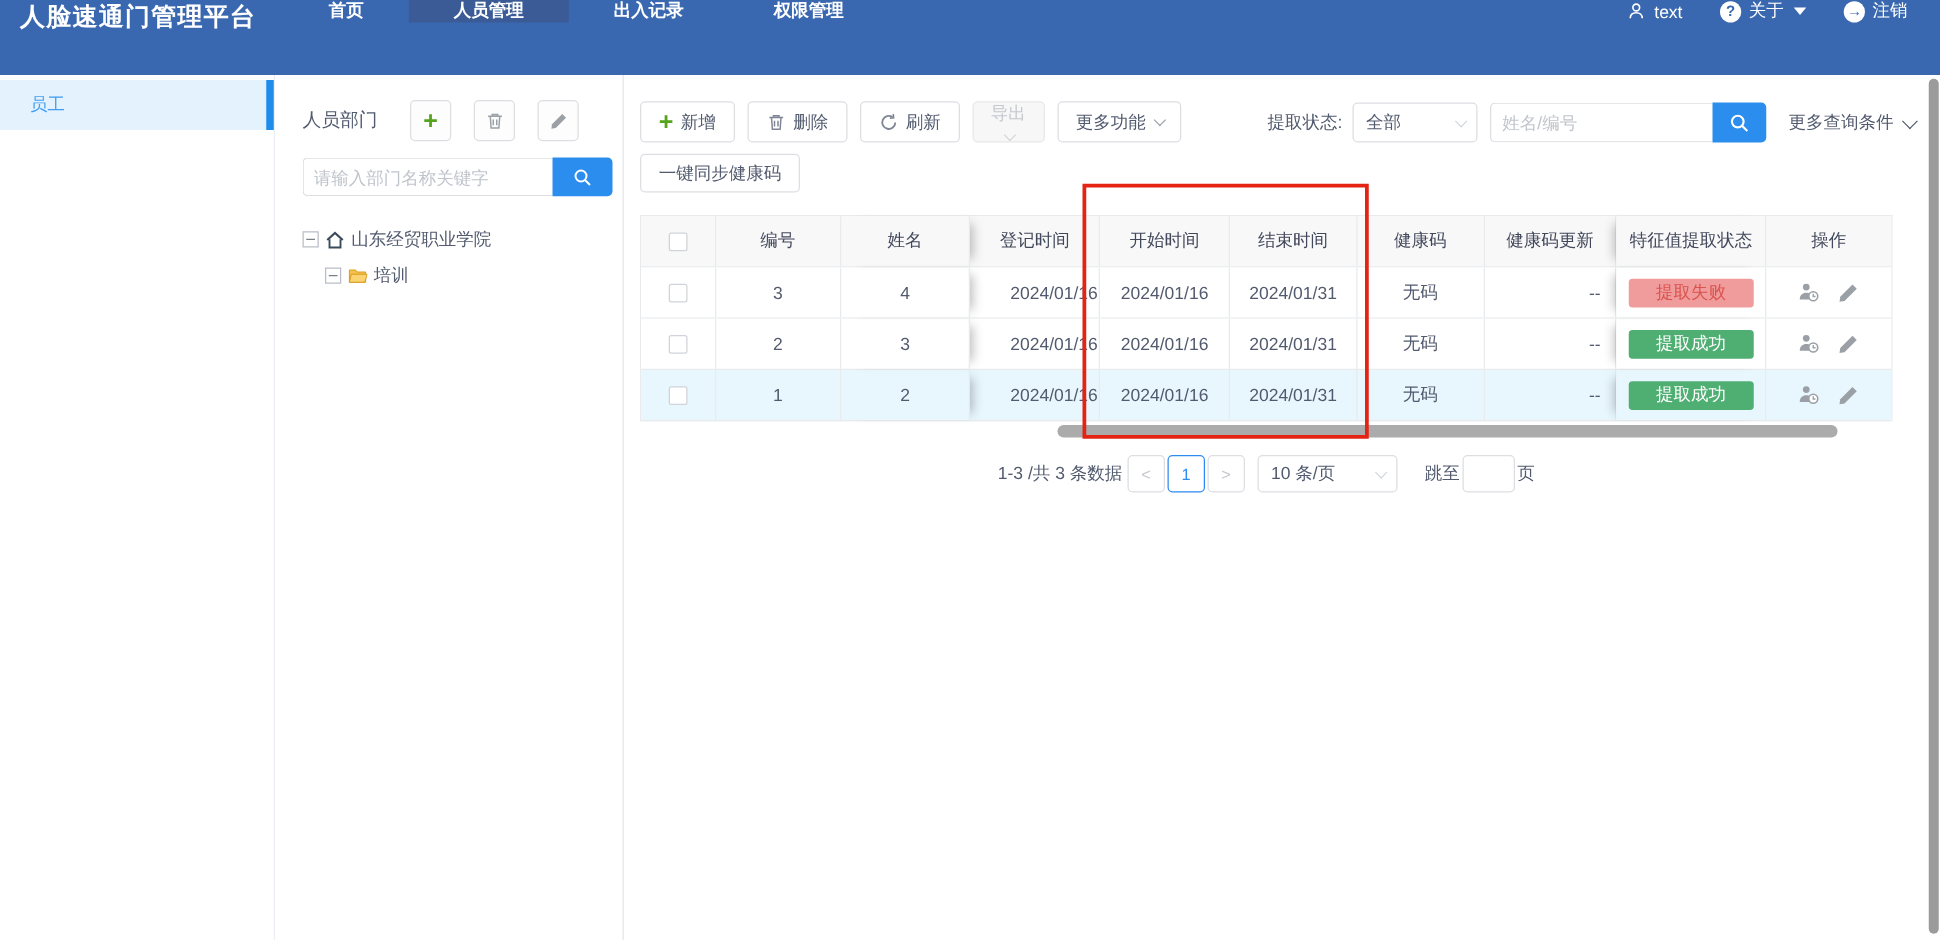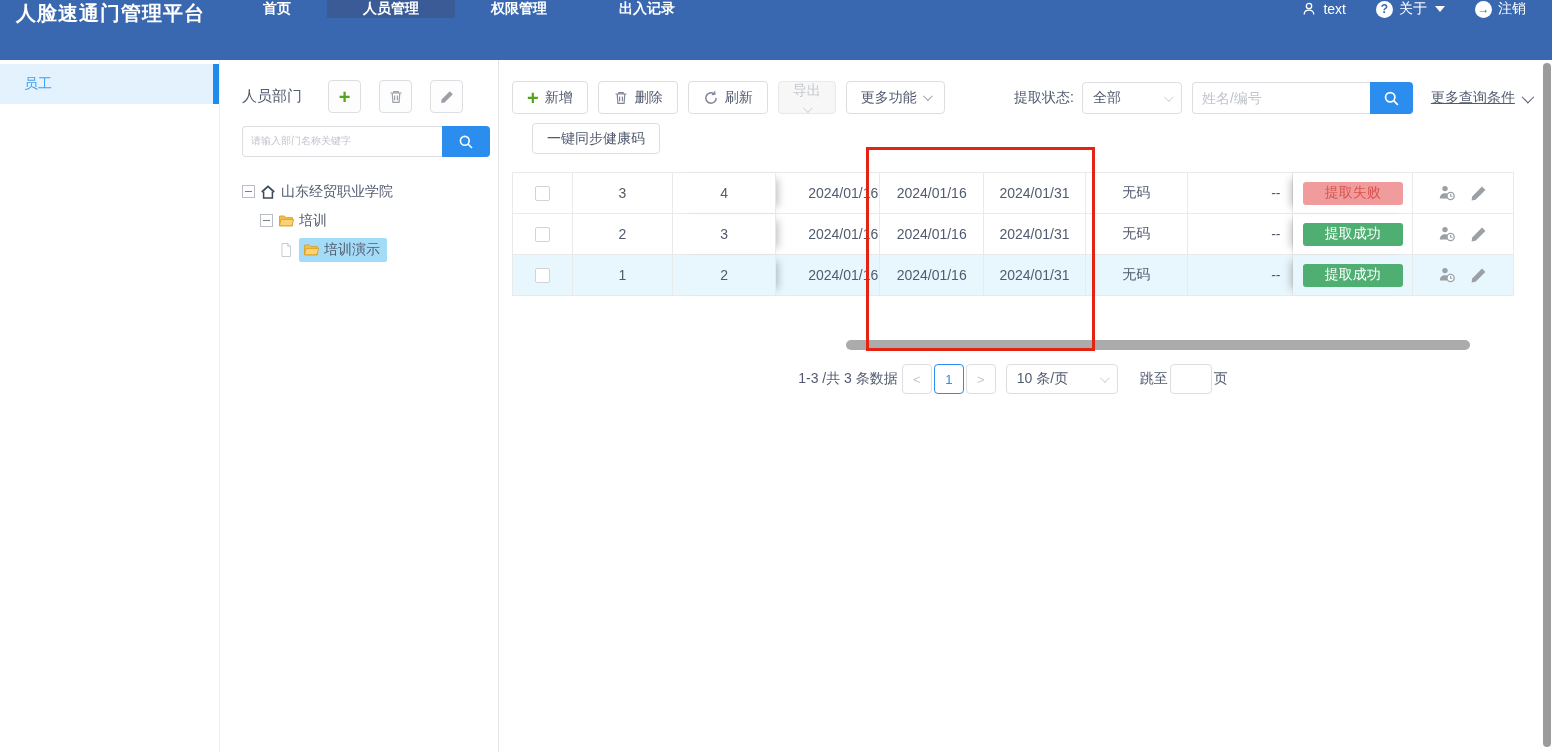--- a/index.html
+++ b/index.html
@@ -24,21 +24,21 @@
   .side-item .bar { position:absolute; right:0; top:0; width:6px; height:100%; background:#1f8ceb; }
 
   
   .dept { position:absolute; left:220px; top:60px; width:279px; height:692px; background:#fff; border-right:1px solid #e3e5e8; padding:20px 18px 0 22px; }
   .dept-head { display:flex; align-items:center; }
   .dept-title { font-size:15px; color:#515a6e; }
   .dept-btns { display:flex; gap:18px; margin-left:26px; }
   .sq-btn { width:33px; height:33px; background:#fdfdfd; border:1px solid #dcdee2; border-radius:4px; display:flex; align-items:center; justify-content:center; cursor:pointer; }
   .plus-green { color:#56a41c; font-size:20px; font-weight:bold; line-height:1; }
   .dept-search { margin-top:13px; display:flex; width:248px; height:31px; }
-  .dept-search input { flex:1; border:1px solid #dcdee2; border-right:none; border-radius:4px 0 0 4px; padding:0 8px; font-size:10px; color:#515a6e; outline:none;font-family:Liberation Mono, monospace; }
+  .dept-search input { flex:1; border:1px solid #dcdee2; border-right:none; border-radius:4px 0 0 4px; padding:0 8px; font-size:14px; color:#515a6e; outline:none; }
   .dept-search input::placeholder { color:#c0c4cc; }
   .search-btn { width:48px; background:#2b8ded; border:none; border-radius:0 4px 4px 0; display:flex; align-items:center; justify-content:center; cursor:pointer; }
   .tree { margin-top:20px; }
   .tree-row { display:flex; align-items:center; gap:5px; height:29px; cursor:pointer; }
   .tree-row.lv1 { margin-left:18px; }
   .tree-row.lv2 { margin-left:36px; }
   .toggle-box { width:13px; height:13px; border:1px solid #b9bec6; background:#fff; display:flex; align-items:center; justify-content:center; flex:0 0 13px; }
   .toggle-box .minus { width:7px; height:1px; background:#7a8088; }
   .tree-label { color:#515a6e; font-size:14px; }
   .tree-selected { display:flex; align-items:center; gap:5px; background:#a4dcf8; padding:3px 7px 3px 4px; border-radius:2px; }
@@ -52,23 +52,23 @@
   .chev { width:7px; height:7px; border-right:1.5px solid #9aa0a6; border-bottom:1.5px solid #9aa0a6; transform:rotate(45deg) translateY(-2px); display:inline-block; }
   .chev.light { border-color:#d2d5da; }
   .filterbar { position:absolute; left:514px; top:22px; display:flex; align-items:center; }
   .filter-label { color:#515a6e; margin-right:8px; }
   .select { height:32px; border:1px solid #dcdee2; border-radius:4px; background:#fff; display:flex; align-items:center; justify-content:space-between; padding:0 10px; color:#515a6e; cursor:pointer; }
   .sel-status { width:100px; margin-right:10px; }
   .name-group { display:flex; height:32px; margin-right:18px; }
   .name-group input { width:178px; border:1px solid #dcdee2; border-right:none; border-radius:4px 0 0 4px; padding:0 9px; font-size:14px; outline:none; color:#515a6e; }
   .name-group input::placeholder { color:#c0c4cc; }
   .name-group .search-btn { width:43px; border-radius:0 4px 4px 0; }
-  .more-query { display:flex; align-items:center; gap:7px; color:#515a6e; cursor:pointer;text-decoration:underline; }
+  .more-query { display:flex; align-items:center; gap:7px; color:#515a6e; cursor:pointer; }
   .more-query .chev { width:9px; height:9px; border-color:#515a6e; }
-  .toolbar2 { position:absolute; left:12px; top:63px;margin-left:20px; }
+  .toolbar2 { position:absolute; left:12px; top:63px; }
   .toolbar2 .btn { height:31px; }
 
   
   .table { position:absolute; left:12px; top:112px; width:1002px; border:1px solid #e8eaec; border-bottom:none; }
   .t-row { display:flex; height:41px; background:#fff; border-bottom:1px solid #e8eaec; }
   .t-row.head { background:#f8f8f9; }
   .t-row.hl { background:#e8f7fe; }
   .cell { display:flex; align-items:center; justify-content:center; border-right:1px solid #e8eaec; font-size:14px; color:#515a6e; overflow:hidden; white-space:nowrap; position:relative; }
   .cell:last-child { border-right:none; }
   .head .cell { color:#42485b; }
@@ -113,24 +113,24 @@
   <div class="navbar">
     <div class="nav-title">人脸速通门管理平台</div>
     <div class="nav-menu">
       <div class="nav-item">
           <span>首页</span>
         </div>
       <div class="nav-item active">
           <span>人员管理</span>
         </div>
       <div class="nav-item">
+          <span>出入记录</span>
+        </div>
+      <div class="nav-item">
           <span>权限管理</span>
-        </div>
-      <div class="nav-item">
-          <span>出入记录</span>
         </div>
     </div>
     <div class="nav-right">
       <div class="nav-chip">
         <svg class="ic16" viewBox="0 0 16 16">
             <circle cx="8" cy="5" r="2.7" fill="none" stroke="#fff" stroke-width="1.3"></circle>
             <path d="M3.2 13.6c0-3 2.1-4.4 4.8-4.4s4.8 1.4 4.8 4.4" fill="none" stroke="#fff" stroke-width="1.3"></path>
           </svg>
         <span>text</span>
       </div>
@@ -195,33 +195,20 @@
       <div class="tree-row lv1">
         <span class="toggle-box">
             <span class="minus"></span>
           </span>
         <svg class="ic16" viewBox="0 0 16 16">
             <path d="M1.5 3h5l1.2 1.6h6.8V12.8h-13z" fill="#f5c04b" stroke="#d89c1e" stroke-width="0.8"></path>
             <path d="M3 6.4h12.8L13.8 12.8H1.5z" fill="#fbd372" stroke="#d89c1e" stroke-width="0.8"></path>
           </svg>
         <span class="tree-label">培训</span>
       </div>
-      <div class="tree-row lv2">
-        <svg class="ic16" viewBox="0 0 16 16">
-            <path d="M4 1.5h5.8l2.7 2.7v10.3H4z" fill="#fff" stroke="#c7ccd4" stroke-width="1"></path>
-            <path d="M9.8 1.5v2.7h2.7" fill="none" stroke="#c7ccd4" stroke-width="1"></path>
-          </svg>
-        <span class="tree-selected">
-          <svg class="ic16" viewBox="0 0 16 16">
-              <path d="M1.5 3h5l1.2 1.6h6.8V12.8h-13z" fill="#f5c04b" stroke="#d89c1e" stroke-width="0.8"></path>
-              <path d="M3 6.4h12.8L13.8 12.8H1.5z" fill="#fbd372" stroke="#d89c1e" stroke-width="0.8"></path>
-            </svg>
-          <span class="tree-label">培训演示</span>
-        </span>
-      </div>
     </div>
   </div>
 
   <div class="main">
 
     <div class="toolbar1">
       <div class="btn">
           <span class="plus-green">+</span>
           <span>新增</span>
         </div>
@@ -269,20 +256,34 @@
       </div>
     </div>
 
     <div class="toolbar2">
       <div class="btn">
           <span>一键同步健康码</span>
         </div>
     </div>
 
     <div class="table">
+      <div class="t-row head">
+        <div class="cell col-check">
+            <span class="cb"></span>
+          </div>
+        <div class="cell col-no">编号</div>
+        <div class="cell col-name">姓名</div>
+        <div class="cell col-reg">登记时间</div>
+        <div class="cell col-start">开始时间</div>
+        <div class="cell col-end">结束时间</div>
+        <div class="cell col-health">健康码</div>
+        <div class="cell col-update">健康码更新</div>
+        <div class="cell col-status">特征值提取状态</div>
+        <div class="cell col-op">操作</div>
+      </div>
 
       <div class="t-row">
         <div class="cell col-check">
             <span class="cb"></span>
           </div>
         <div class="cell col-no">3</div>
         <div class="cell col-name">4</div>
         <div class="cell col-reg">2024/01/16</div>
         <div class="cell col-start">2024/01/16</div>
         <div class="cell col-end">2024/01/31</div>

